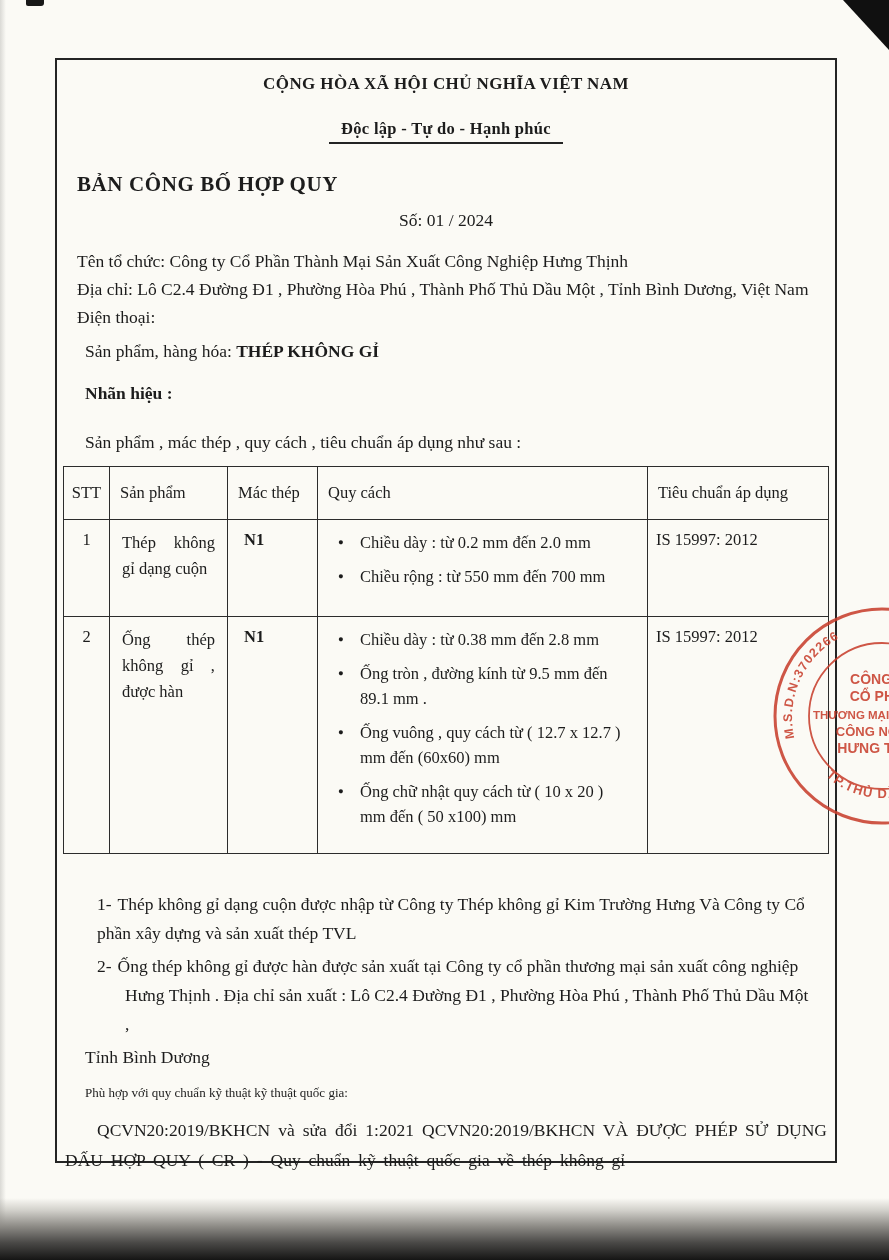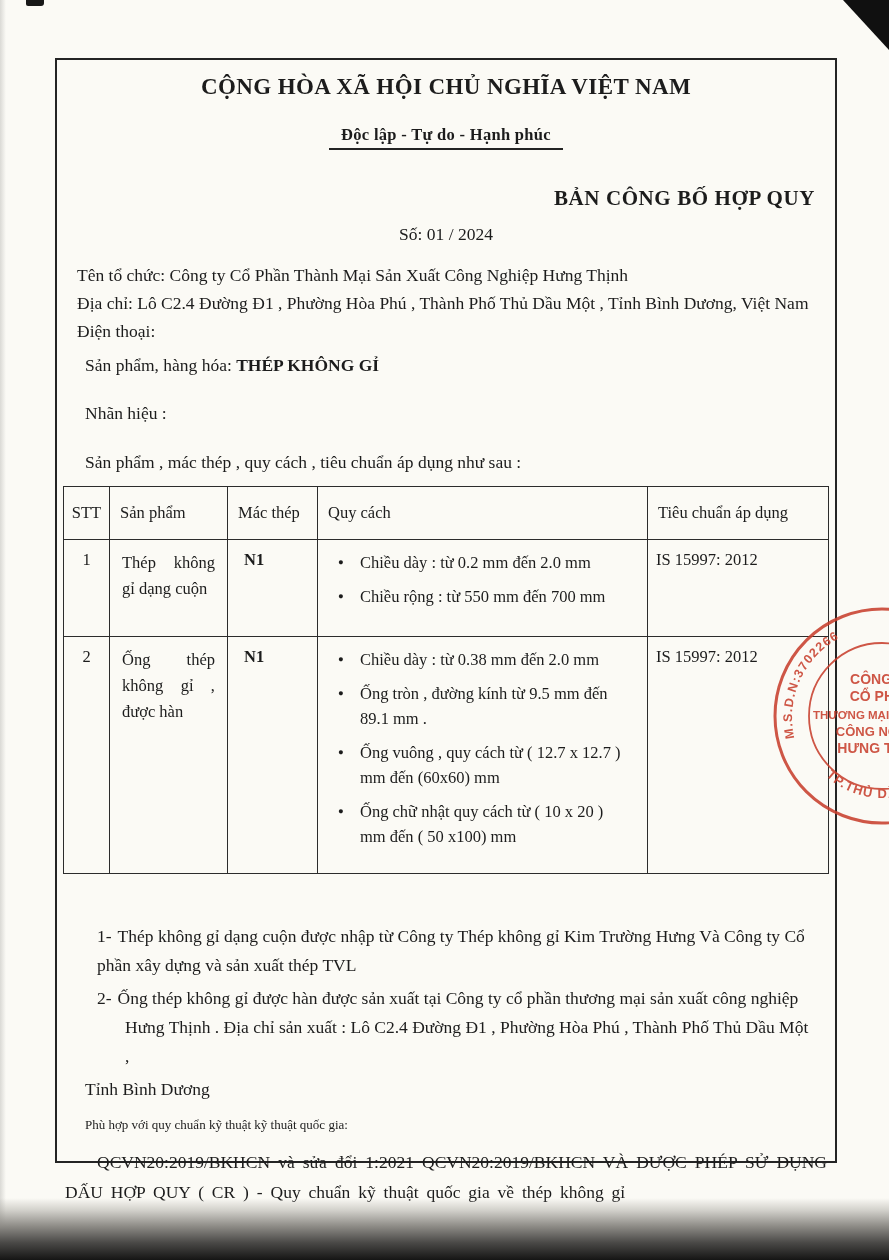--- a/index.html
+++ b/index.html
@@ -23,31 +23,31 @@
   .artifact-left-edge { position:absolute; left:0; top:0; bottom:0; width:6px;
     background:linear-gradient(90deg, rgba(120,120,118,0.25), rgba(120,120,118,0)); }
 
   
   .frame {
     position:absolute; left:55px; top:58px; width:782px; height:1105px;
     border:2px solid #242424; padding:14px 20px 0 20px;
   }
 
   .doc-header { text-align:center; }
-  .national-title { font-size:23px; font-weight:bold; letter-spacing:0.4px; }
+  .national-title { font-size:17px; font-weight:bold; letter-spacing:0.4px; }
   .motto { display:inline-block; font-size:16.5px; font-weight:bold; margin-top:7px;
     padding:0 12px 3px 12px; border-bottom:2px solid #232323; letter-spacing:0.3px; }
 
-  .doc-title { text-align:right; font-size:21px; font-weight:bold; margin-top:36px; letter-spacing:0.6px; }
+  .doc-title { text-align:left; font-size:21px; font-weight:bold; margin-top:28px; letter-spacing:0.6px; }
   .doc-number { text-align:center; font-size:17.5px; margin-top:13px; }
 
   .doc-body { margin-top:16px; }
   .doc-body p { font-size:17.5px; line-height:28px; }
   .p-product { margin-top:6px; padding-left:8px; }
-  .p-brand   { margin-top:20px; padding-left:8px; }
+  .p-brand   { margin-top:14px; padding-left:8px;font-weight:bold; }
   .p-intro   { margin-top:21px; padding-left:8px; }
 
   
   table.spec-table {
     border-collapse:collapse; table-layout:fixed;
     margin-top:10px; margin-left:-14px; width:calc(100% + 28px);
     font-size:16.5px;
   }
   .spec-table th, .spec-table td { border:1.5px solid #2c2c2c; vertical-align:top; }
   .spec-table thead th { font-weight:normal; height:40px; vertical-align:middle; padding:16px 10px; text-align:left; }
@@ -63,21 +63,21 @@
   .cell-sp  { padding:10px 12px; text-align:justify; line-height:26px; }
   .cell-mt  { padding:10px 12px 0 16px;font-weight:bold; }
   .cell-qc  { padding:10px 14px 4px 16px; }
   .cell-tc  { padding:10px 8px; }
 
   .cell-qc ul { list-style:none; }
   .cell-qc li { position:relative; padding-left:26px; margin-bottom:9px; line-height:25px; }
   .cell-qc li::before { content:"●"; position:absolute; left:4px; top:0; font-size:9.5px; }
 
   
-  .notes { margin-top:48px; padding:0 6px 0 20px; }
+  .notes { margin-top:36px; padding:0 6px 0 20px; }
   .note { font-size:17.5px; line-height:29px; }
   .note .marker { padding-right:6px; }
   .note-2 { margin-top:4px; padding-left:28px; text-indent:-28px; }
   .province-line { font-size:17.5px; line-height:29px; margin-top:4px; padding-left:8px;font-family:Liberation Serif, serif; }
   .conform-line  { font-size:13px; line-height:29px; margin-top:6px; padding-left:8px; }
   .qcvn-par {
     font-size:17.5px; line-height:30px; margin:8px -12px 0 -12px;
     text-align:justify; text-indent:32px; word-spacing:3.5px;
   }
 
@@ -134,21 +134,21 @@
             </ul>
           </td>
           <td class="cell-tc">IS 15997: 2012</td>
         </tr>
         <tr class="row-2">
           <td class="cell-stt">2</td>
           <td class="cell-sp">Ống thép không gỉ , được hàn</td>
           <td class="cell-mt">N1</td>
           <td class="cell-qc">
             <ul>
-              <li>Chiều dày : từ 0.38 mm đến 2.0 mm</li>
+              <li>Chiều dày : từ 0.38 mm đến 2.8 mm</li>
               <li>Ống tròn , đường kính từ 9.5 mm đến 89.1 mm .</li>
               <li>Ống vuông , quy cách từ ( 12.7 x 12.7 ) mm đến (60x60) mm</li>
               <li>Ống chữ nhật quy cách từ ( 10 x 20 ) mm đến ( 50 x100) mm</li>
             </ul>
           </td>
           <td class="cell-tc">IS 15997: 2012</td>
         </tr>
       </tbody>
     </table>
 

